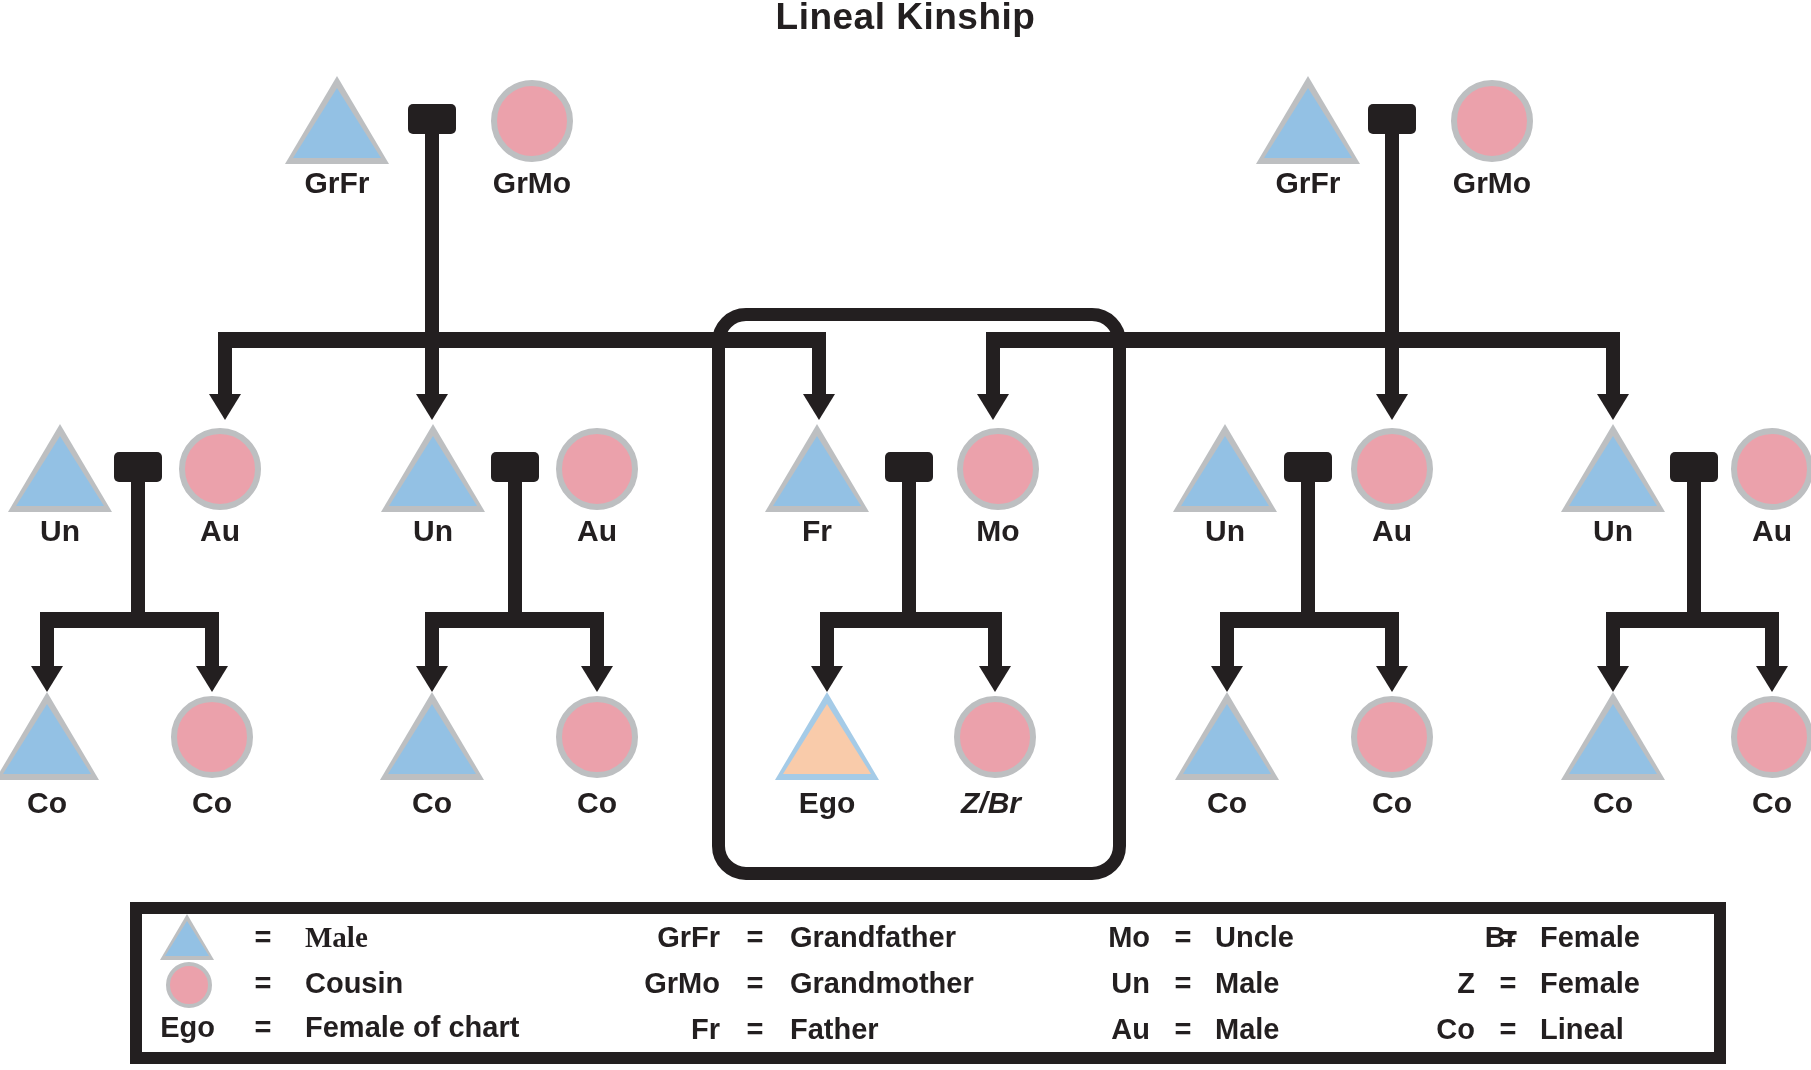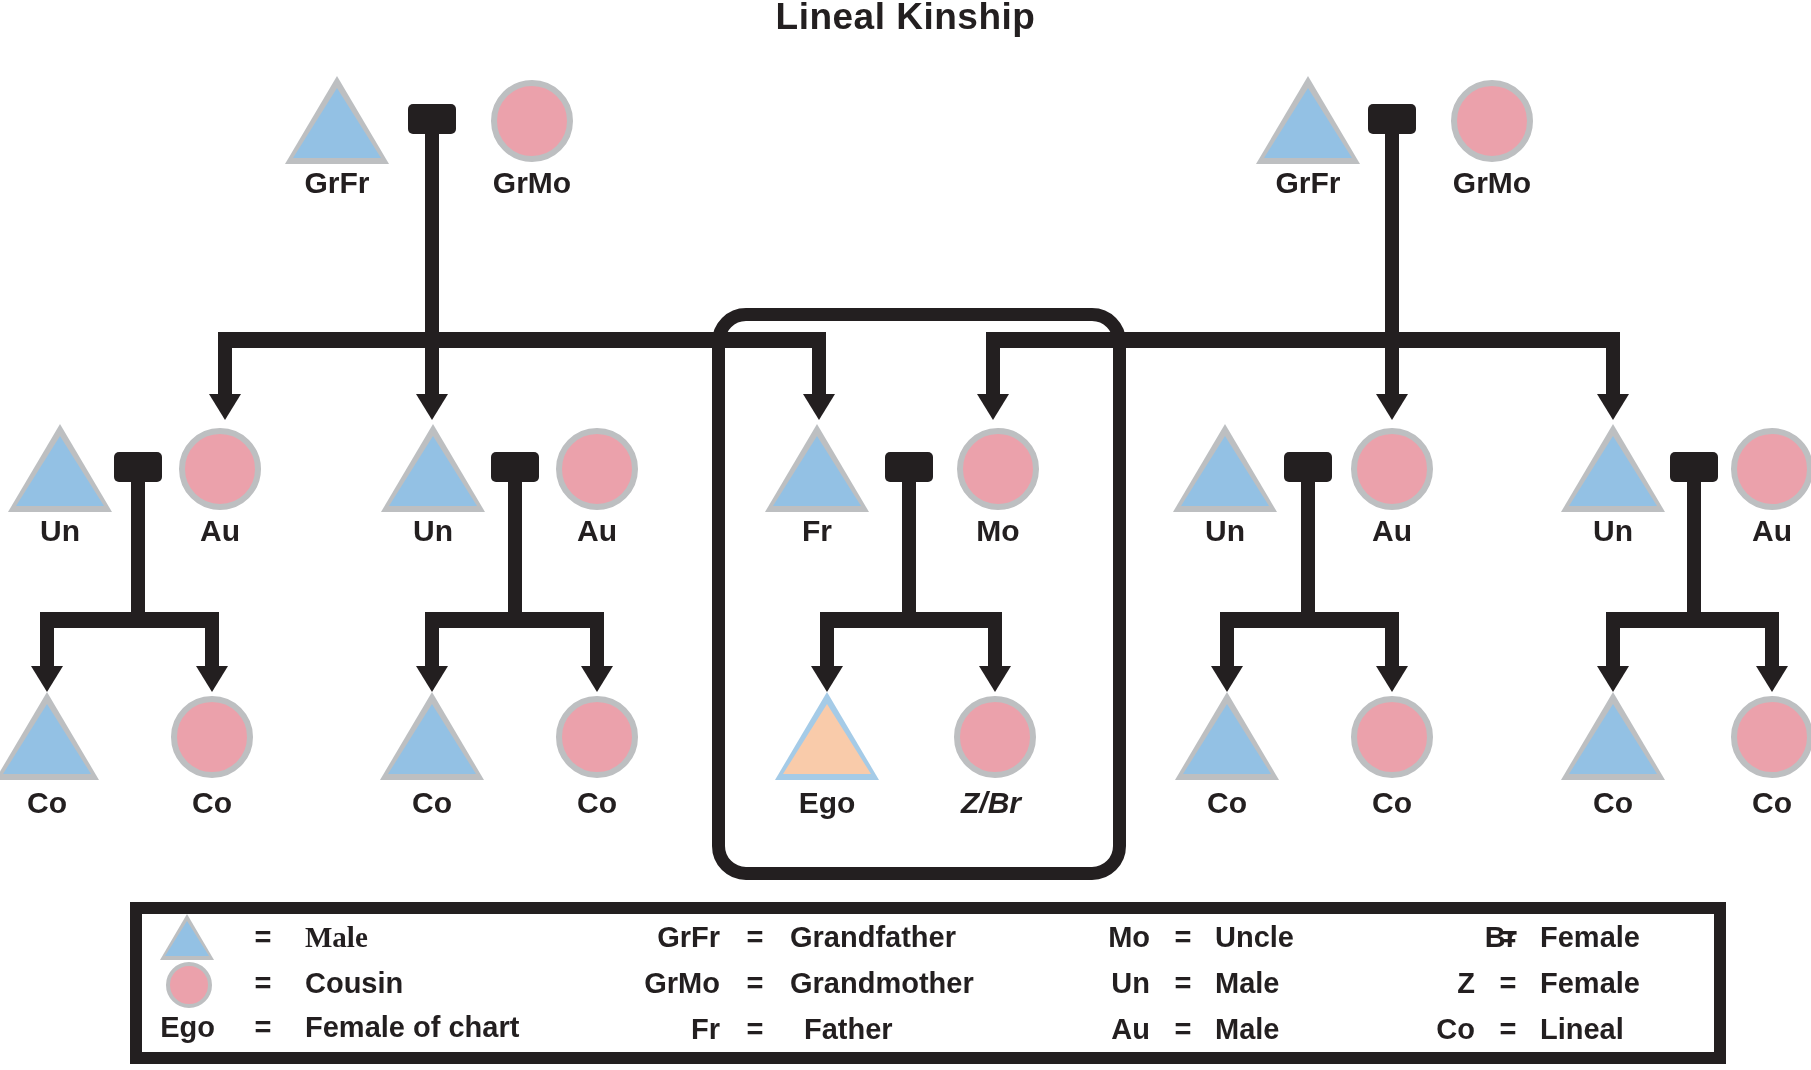--- a/index.html
+++ b/index.html
@@ -219,21 +219,21 @@
   <div class="leg-abbr" style="left:600px;top:920px;width:120px;">GrFr</div>
   <div class="leg-eq" style="left:730px;top:920px;">=</div>
   <div class="leg-term" style="left:790px;top:920px;">Grandfather</div>
 
   <div class="leg-abbr" style="left:600px;top:966px;width:120px;">GrMo</div>
   <div class="leg-eq" style="left:730px;top:966px;">=</div>
   <div class="leg-term" style="left:790px;top:966px;">Grandmother</div>
 
   <div class="leg-abbr" style="left:600px;top:1012px;width:120px;">Fr</div>
   <div class="leg-eq" style="left:730px;top:1012px;">=</div>
-  <div class="leg-term" style="left:790px;top:1012px;margin-left:14px;">Father</div>
+  <div class="leg-term" style="left:790px;top:1012px;">Father</div>
 
   <div class="leg-abbr" style="left:1050px;top:920px;width:100px;">Mo</div>
   <div class="leg-eq" style="left:1158px;top:920px;">=</div>
   <div class="leg-term" style="left:1215px;top:920px;">Uncle</div>
 
   <div class="leg-abbr" style="left:1050px;top:966px;width:100px;">Un</div>
   <div class="leg-eq" style="left:1158px;top:966px;">=</div>
   <div class="leg-term" style="left:1215px;top:966px;">Male</div>
 
   <div class="leg-abbr" style="left:1050px;top:1012px;width:100px;">Au</div>

